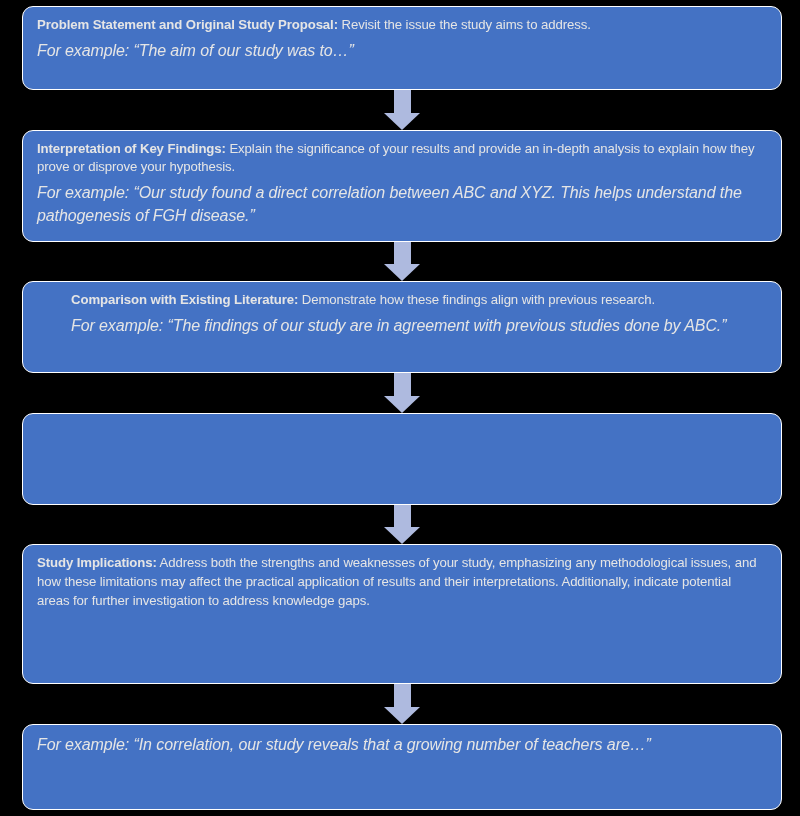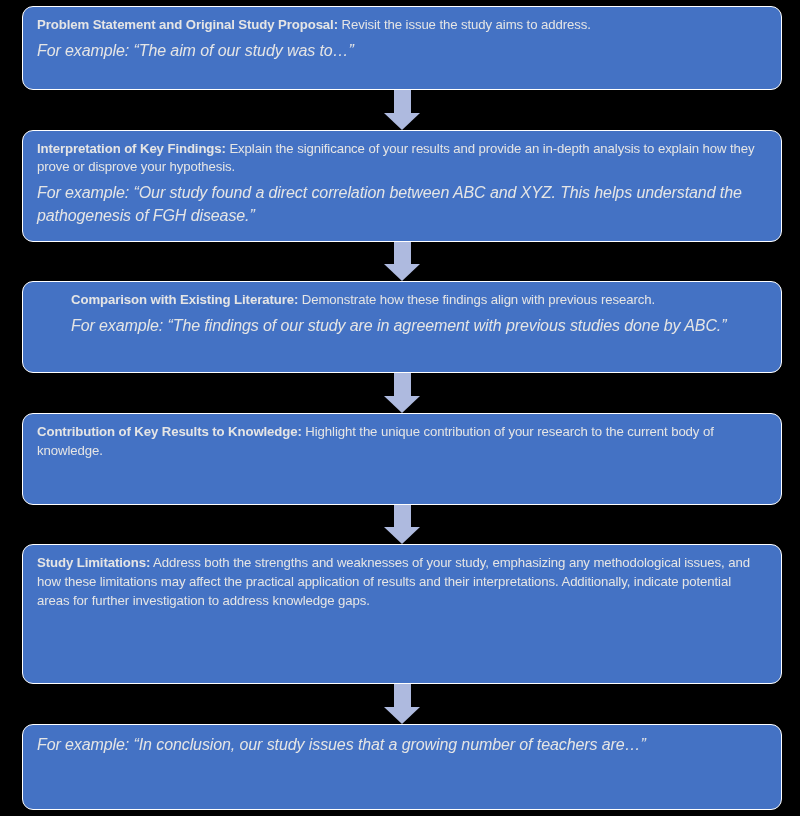--- a/index.html
+++ b/index.html
@@ -136,38 +136,37 @@
   </div>
 
   <div class="connector">
     <div class="arrow">
       <div class="shaft"></div>
       <div class="head"></div>
     </div>
   </div>
 
   <div class="node" id="node-4">
-    <p class="desc"><span class="lead">Contribution of Key Results to Knowledge:</span><span> Highlight the unique contribution of your research to the current body of knowledge.</span></p>
   </div>
 
   <div class="connector">
     <div class="arrow">
       <div class="shaft"></div>
       <div class="head"></div>
     </div>
   </div>
 
   <div class="node" id="node-5">
-    <p class="desc"><span class="lead">Study Limitations:</span><span> Address both the strengths and weaknesses of your study, emphasizing any methodological issues, and how these limitations may affect the practical application of results and their interpretations. Additionally, indicate potential areas for further investigation to address knowledge gaps.</span></p>
+    <p class="desc"><span class="lead">Study Implications:</span><span> Address both the strengths and weaknesses of your study, emphasizing any methodological issues, and how these limitations may affect the practical application of results and their interpretations. Additionally, indicate potential areas for further investigation to address knowledge gaps.</span></p>
   </div>
 
   <div class="connector">
     <div class="arrow">
       <div class="shaft"></div>
       <div class="head"></div>
     </div>
   </div>
 
   <div class="node" id="node-6">
-    <p class="example">For example: “In conclusion, our study issues that a growing number of teachers are…”</p>
+    <p class="example">For example: “In correlation, our study reveals that a growing number of teachers are…”</p>
   </div>
 
 </div>
 
 </body></html>

